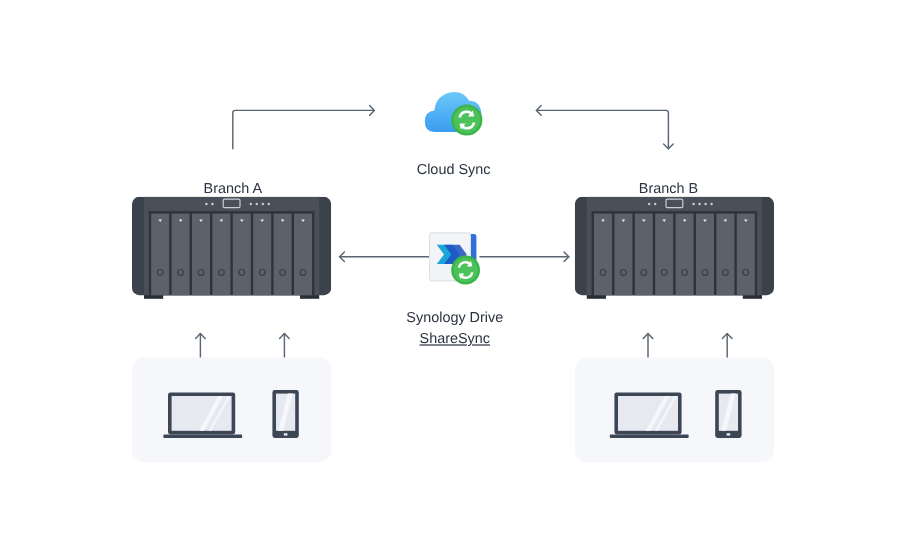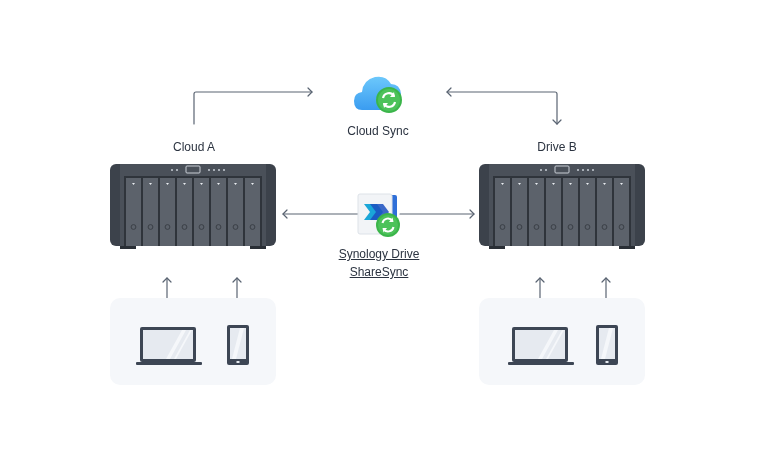--- a/index.html
+++ b/index.html
@@ -1,18 +1,18 @@
 <!DOCTYPE html>
 <html><head>
 <meta charset="utf-8">
 <style>
   html,body{margin:0;padding:0;background:#ffffff;}
   body{width:760px;height:454px;position:relative;overflow:hidden;font-family:"Liberation Sans","DejaVu Sans",sans-serif;color:#2b3340;}
   .abs{position:absolute;}
-  .label{position:absolute;font-size:12px;color:#2b3340;text-align:center;white-space:nowrap;line-height:18px;}
+  .label{position:absolute;font-size:12px;color:#2b3340;text-align:center;white-space:nowrap;line-height:18px;margin-top:10px;}
   svg.lines{position:absolute;left:0;top:0;}
   .panel{position:absolute;background:#f5f7fa;border-radius:10px;}
   .nas{position:absolute;width:166px;height:84px;}
 </style>
 </head>
 <body>
 
 <svg class="lines" width="760" height="454">
   <g fill="none" stroke="#5a6472" stroke-width="1.2" stroke-linecap="round" stroke-linejoin="round">
 
@@ -66,25 +66,25 @@
     <path d="M9 12 L22 12 L28 20 L22 28 L9 28 L15 20 Z" fill="#1aa6d8"></path>
     <path d="M15 12 L28 12 L34 20 L28 28 L15 28 L21 20 Z" fill="#1b4fbf" opacity="0.85"></path>
     <circle cx="33" cy="33" r="12" fill="#3bb54a"></circle>
     <circle cx="33" cy="33" r="10" fill="#4cc25a"></circle>
     <path d="M27.5 31 A5.5 5.5 0 0 1 37.5 29" fill="none" stroke="#fff" stroke-width="2"></path>
     <path d="M38.5 35 A5.5 5.5 0 0 1 28.5 37" fill="none" stroke="#fff" stroke-width="2"></path>
     <path d="M37.5 25.5 L38.5 30 L34 30 Z" fill="#fff"></path>
     <path d="M28.5 40.5 L27.5 36 L32 36 Z" fill="#fff"></path>
   </svg>
 </div>
-<div class="label" style="left:320px;top:245px;width:118px;text-decoration:underline;">Synology Drive</div>
+<div class="label" style="left:320px;top:245px;width:118px;">Synology Drive</div>
 <div class="label" style="left:320px;top:263px;width:118px;text-decoration:underline;">ShareSync</div>
 
-<div class="label" style="left:144px;top:138px;width:100px;">Cloud A</div>
-<div class="label" style="left:507px;top:138px;width:100px;">Drive B</div>
+<div class="label" style="left:144px;top:138px;width:100px;">Branch A</div>
+<div class="label" style="left:507px;top:138px;width:100px;">Branch B</div>
 
 <div class="nas" style="left:110px;top:164px;">
   <svg width="166" height="86" viewBox="0 0 166 86" class="nas-svg">
       <rect x="10" y="80" width="16" height="5" fill="#2a2f36"></rect>
       <rect x="140" y="80" width="16" height="5" fill="#2a2f36"></rect>
       <rect x="0" y="0" width="166" height="82" rx="6" fill="#3c424b"></rect>
       <rect x="10" y="0" width="146" height="82" fill="#4a5059"></rect>
       <circle cx="62" cy="6" r="1" fill="#c9ced6"></circle>
       <circle cx="67" cy="6" r="1" fill="#c9ced6"></circle>
       <rect x="76" y="2" width="14" height="7" rx="1" fill="none" stroke="#c9ced6" stroke-width="1"></rect>

